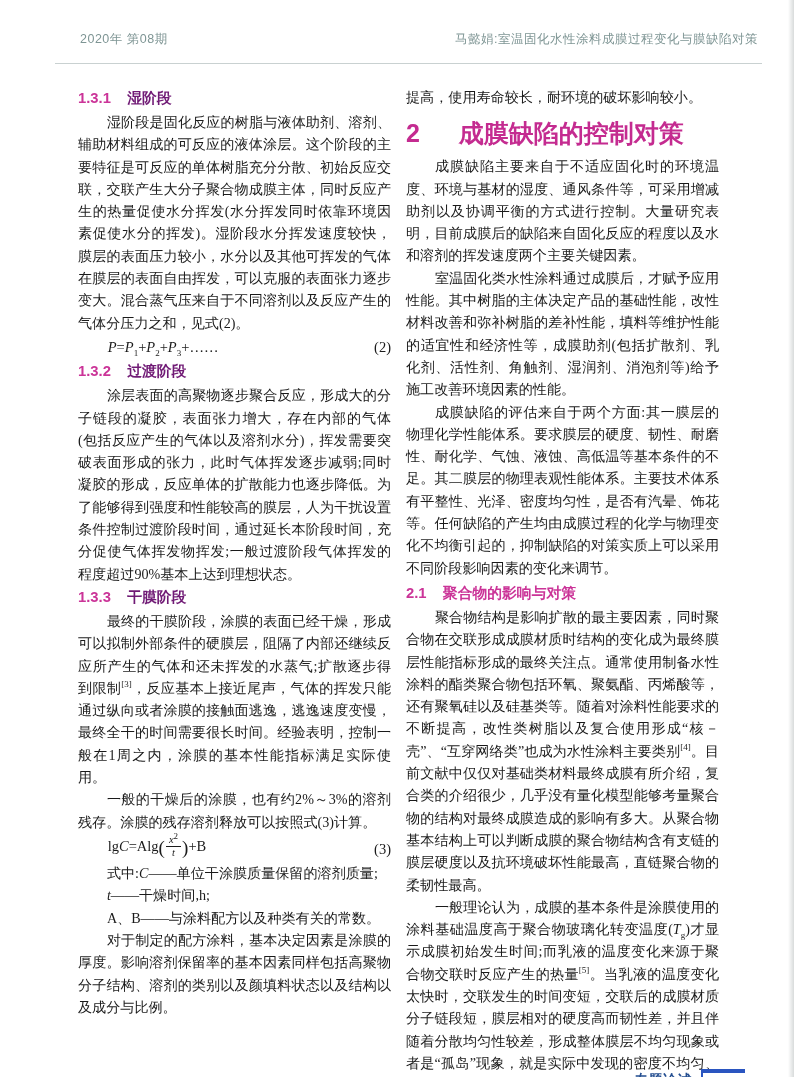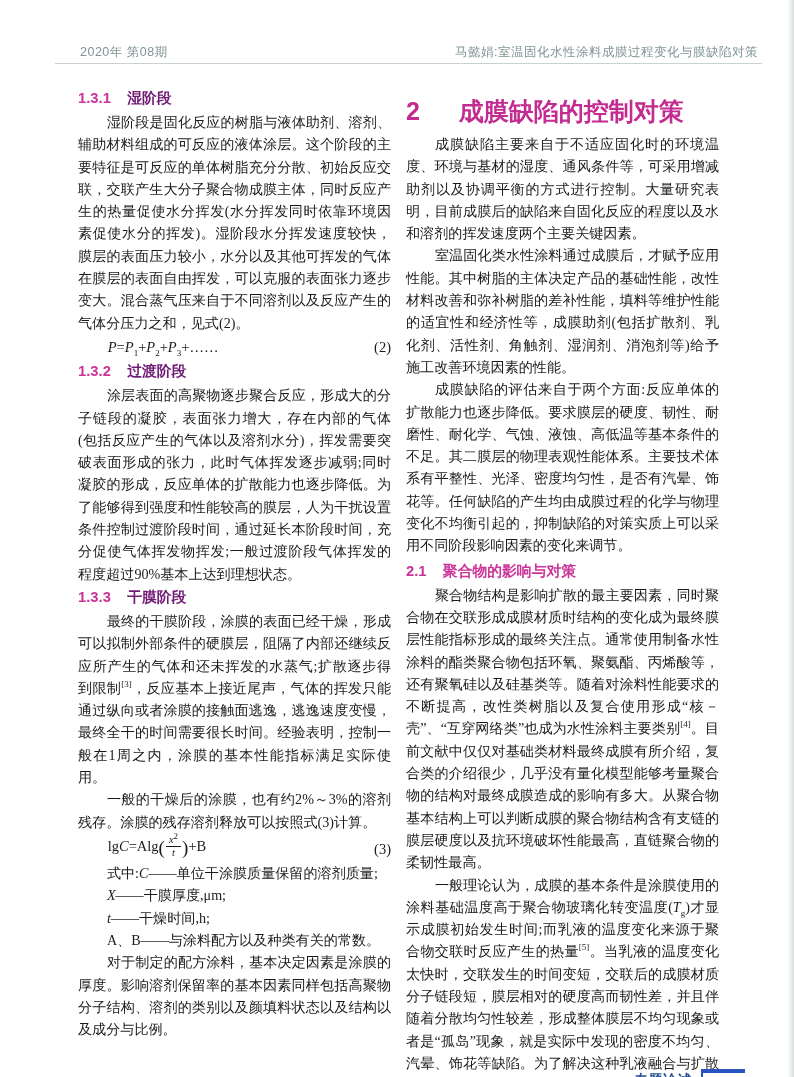--- a/index.html
+++ b/index.html
@@ -12,21 +12,21 @@
     color:#1a1a1a;
     -webkit-font-smoothing:antialiased;
   }
   
   body::after{
     content:"";position:absolute;right:0;top:0;width:6px;height:100%;
     background:linear-gradient(to left,#d8dbdb,rgba(255,255,255,0));
     pointer-events:none;
   }
   .header{
-    position:absolute;top:44px;left:80px;right:36px;
+    position:absolute;top:31px;left:80px;right:36px;
     display:flex;justify-content:space-between;align-items:flex-start;
     font-family:"Liberation Sans","DejaVu Sans",sans-serif;
     font-size:12.5px;color:#7e9594;letter-spacing:.5px;
   }
   .header-rule{
     position:absolute;top:63px;left:55px;right:32px;
     border-top:1px solid #c9d1d1;
   }
   .columns{
     position:absolute;top:86px;left:78px;width:641px;
@@ -124,30 +124,30 @@
       <p class="p">最终的干膜阶段，涂膜的表面已经干燥，形成可以拟制外部条件的硬膜层，阻隔了内部还继续反应所产生的气体和还未挥发的水蒸气;扩散逐步得到限制<sup>[3]</sup>，反应基本上接近尾声，气体的挥发只能通过纵向或者涂膜的接触面逃逸，逃逸速度变慢，最终全干的时间需要很长时间。经验表明，控制一般在1周之内，涂膜的基本性能指标满足实际使用。</p>
       <p class="p">一般的干燥后的涂膜，也有约2%～3%的溶剂残存。涂膜的残存溶剂释放可以按照式(3)计算。</p>
       <div class="formula">
         <span class="f-body">lg<i>C</i>=Alg<span class="big-paren">(</span><span class="frac">
             <span class="num"><i>x</i><sup>2</sup></span>
             <span class="den"><i>t</i></span>
           </span><span class="big-paren">)</span>+B</span>
         <span class="f-no">(3)</span>
       </div>
       <p class="def">式中:<i>C</i>——单位干涂膜质量保留的溶剂质量;</p>
-      <p class="def"><i>X</i>——干膜厚度,μm;</p>
       <p class="def"><i>t</i>——干燥时间,h;</p>
       <p class="def">A、B——与涂料配方以及种类有关的常数。</p>
       <p class="p">对于制定的配方涂料，基本决定因素是涂膜的厚度。影响溶剂保留率的基本因素同样包括高聚物分子结构、溶剂的类别以及颜填料状态以及结构以及成分与比例。</p>
     </div>
   <div class="col" id="right-col">
+      <p class="p-cont">提高，使用寿命较长，耐环境的破坏影响较小。</p>
       <div class="h-main"><span class="h-num">2</span><span class="h-title">成膜缺陷的控制对策</span></div>
       <p class="p">成膜缺陷主要来自于不适应固化时的环境温度、环境与基材的湿度、通风条件等，可采用增减助剂以及协调平衡的方式进行控制。大量研究表明，目前成膜后的缺陷来自固化反应的程度以及水和溶剂的挥发速度两个主要关键因素。</p>
       <p class="p">室温固化类水性涂料通过成膜后，才赋予应用性能。其中树脂的主体决定产品的基础性能，改性材料改善和弥补树脂的差补性能，填料等维护性能的适宜性和经济性等，成膜助剂(包括扩散剂、乳化剂、活性剂、角触剂、湿润剂、消泡剂等)给予施工改善环境因素的性能。</p>
-      <p class="p">成膜缺陷的评估来自于两个方面:反应单体的扩散能力也逐步降低。要求膜层的硬度、韧性、耐磨性、耐化学、气蚀、液蚀、高低温等基本条件的不足。其二膜层的物理表观性能体系。主要技术体系有平整性、光泽、密度均匀性，是否有汽晕、饰花等。任何缺陷的产生均由成膜过程的化学与物理变化不均衡引起的，抑制缺陷的对策实质上可以采用不同阶段影响因素的变化来调节。</p>
+      <p class="p">成膜缺陷的评估来自于两个方面:其一膜层的物理化学性能体系。要求膜层的硬度、韧性、耐磨性、耐化学、气蚀、液蚀、高低温等基本条件的不足。其二膜层的物理表观性能体系。主要技术体系有平整性、光泽、密度均匀性，是否有汽晕、饰花等。任何缺陷的产生均由成膜过程的化学与物理变化不均衡引起的，抑制缺陷的对策实质上可以采用不同阶段影响因素的变化来调节。</p>
       <div class="h-sub2"><span class="h-num">2.1</span><span class="h-title">聚合物的影响与对策</span></div>
       <p class="p">聚合物结构是影响扩散的最主要因素，同时聚合物在交联形成成膜材质时结构的变化成为最终膜层性能指标形成的最终关注点。通常使用制备水性涂料的酯类聚合物包括环氧、聚氨酯、丙烯酸等，还有聚氧硅以及硅基类等。随着对涂料性能要求的不断提高，改性类树脂以及复合使用形成“核－壳”、“互穿网络类”也成为水性涂料主要类别<sup>[4]</sup>。目前文献中仅仅对基础类材料最终成膜有所介绍，复合类的介绍很少，几乎没有量化模型能够考量聚合物的结构对最终成膜造成的影响有多大。从聚合物基本结构上可以判断成膜的聚合物结构含有支链的膜层硬度以及抗环境破坏性能最高，直链聚合物的柔韧性最高。</p>
       <p class="p">一般理论认为，成膜的基本条件是涂膜使用的涂料基础温度高于聚合物玻璃化转变温度(<i>T</i><sub>g</sub>)才显示成膜初始发生时间;而乳液的温度变化来源于聚合物交联时反应产生的热量<sup>[5]</sup>。当乳液的温度变化太快时，交联发生的时间变短，交联后的成膜材质分子链段短，膜层相对的硬度高而韧性差，并且伴随着分散均匀性较差，形成整体膜层不均匀现象或者是“孤岛”现象，就是实际中发现的密度不均匀、汽晕、饰花等缺陷。为了解决这种乳液融合与扩散之间的相互协调关系，常用的处理办法是使用表面活性剂一类的成膜助剂，可以调和这种关系。</p>
     </div>
 </div>
 
 <div class="footer">
   <div class="footer-text">
     <div class="footer-cn">专题论述</div>
     <div class="footer-en">Special Subject Summary</div>

